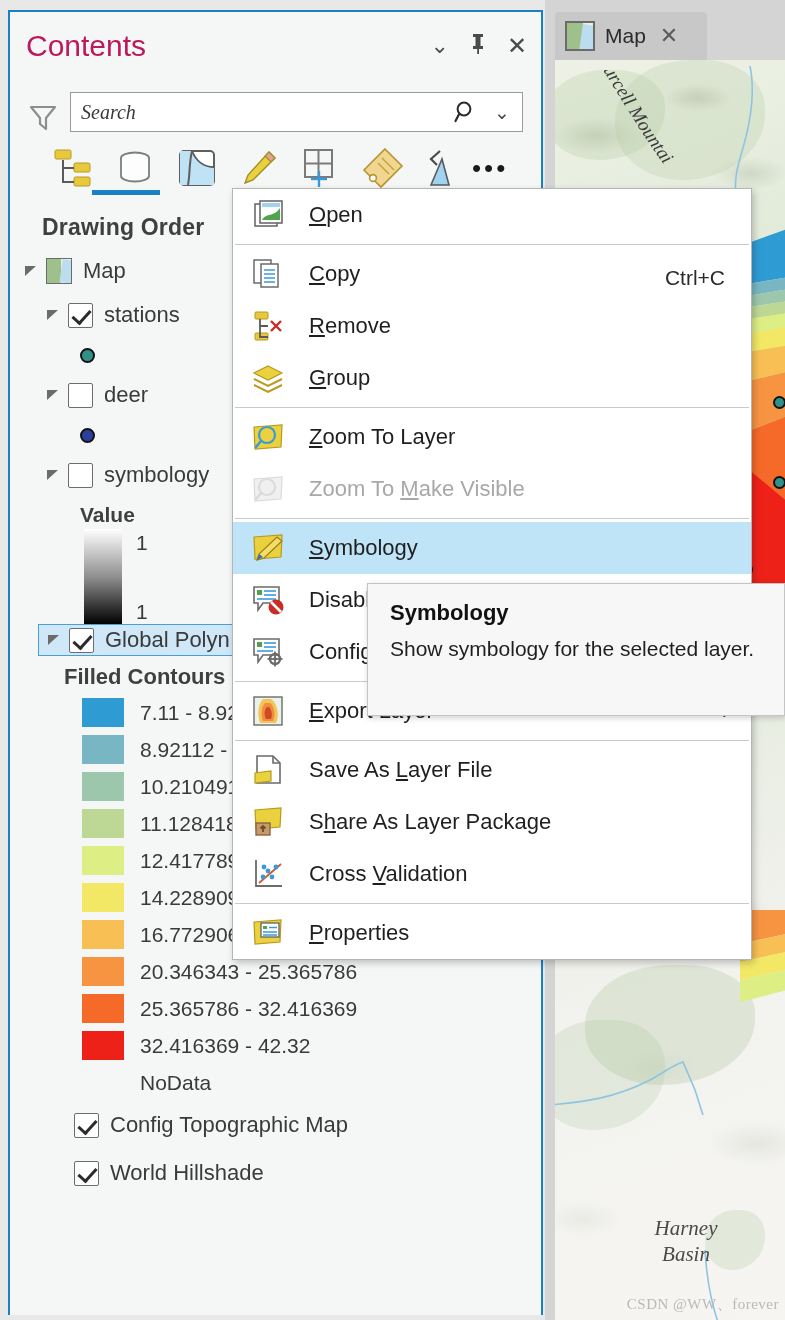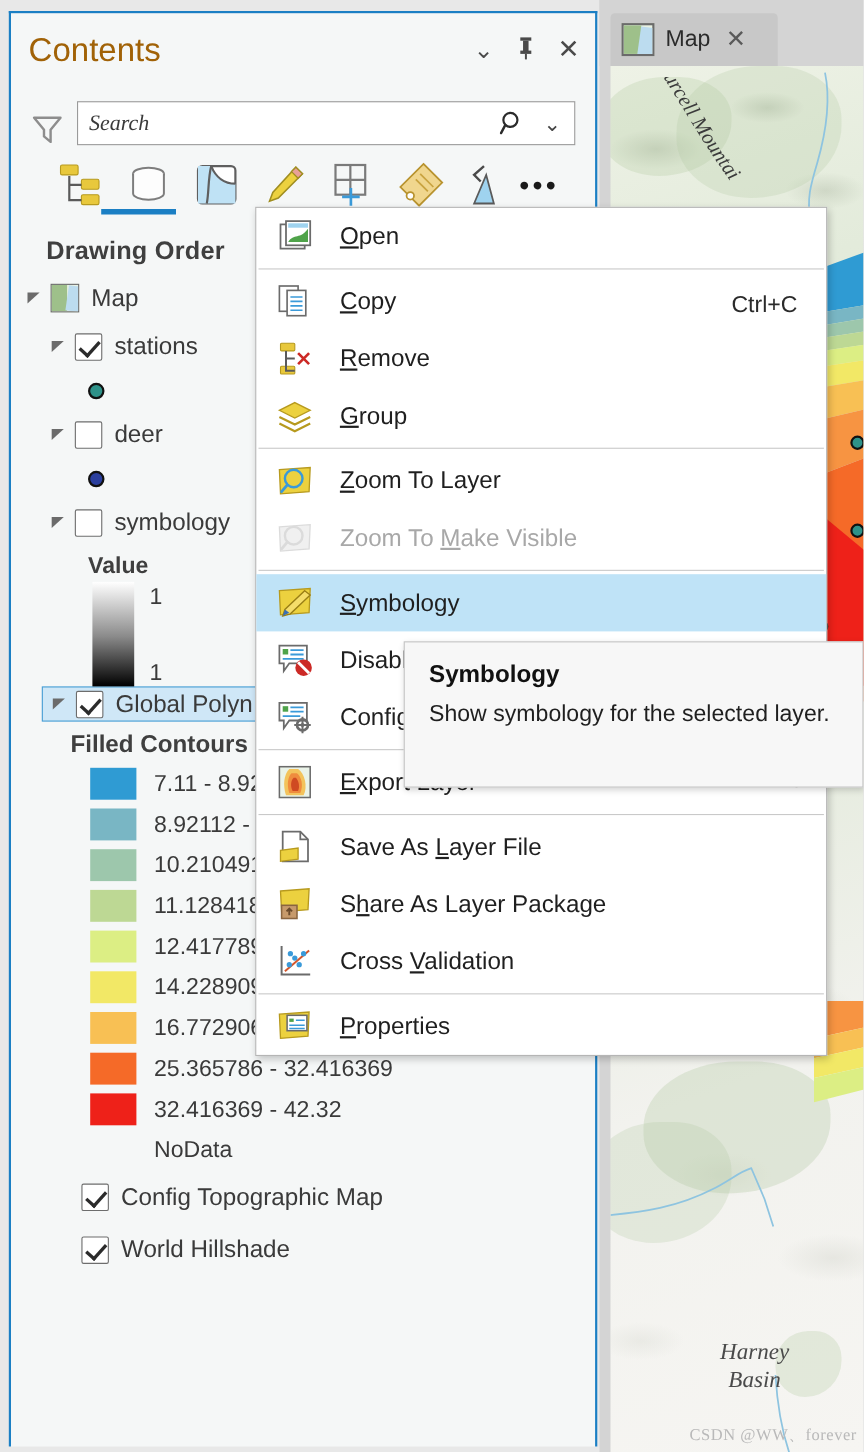--- a/index.html
+++ b/index.html
@@ -96,21 +96,21 @@
   
   .contents-pane {
     position: absolute; left: 8px; top: 10px; width: 535px; height: 1305px;
     background: #f5f7f7; border: 2px solid #1b7fc4; border-bottom: none;
   }
   .pane-header {
     position: relative; height: 68px;
     display: flex; align-items: center; padding: 0 16px;
   }
   .pane-title {
-    font-size: 30px; color: #a16207; font-weight: normal;
+    font-size: 30px; color: #be185d; font-weight: normal;
     font-family: "Liberation Sans", sans-serif;
   }
   .pane-header-btns {
     position: absolute; right: 14px; top: 0; height: 68px;
     display: flex; align-items: center; gap: 20px;
   }
   .hdr-btn { color: #4a4a4a; line-height: 1; cursor: default; }
   .hdr-chevron { font-size: 22px; }
   .hdr-pin   { font-size: 22px; }
   .hdr-close { font-size: 24px; }
@@ -502,20 +502,24 @@
       </div>
       <div class="legend-row">
         <span class="swatch" style="background:#f2e866;"></span>
         <span class="legend-text">14.228909 - 16.772906</span>
       </div>
       <div class="legend-row">
         <span class="swatch" style="background:#f8c054;"></span>
         <span class="legend-text">16.772906 - 20.346343</span>
       </div>
       <div class="legend-row">
+        <span class="swatch" style="background:#f79442;"></span>
+        <span class="legend-text">20.346343 - 25.365786</span>
+      </div>
+      <div class="legend-row">
         <span class="swatch" style="background:#f56a28;"></span>
         <span class="legend-text">25.365786 - 32.416369</span>
       </div>
       <div class="legend-row">
         <span class="swatch" style="background:#ee2119;"></span>
         <span class="legend-text">32.416369 - 42.32</span>
       </div>
       <div class="legend-row nodata">
         <span class="legend-text">NoData</span>
       </div>

